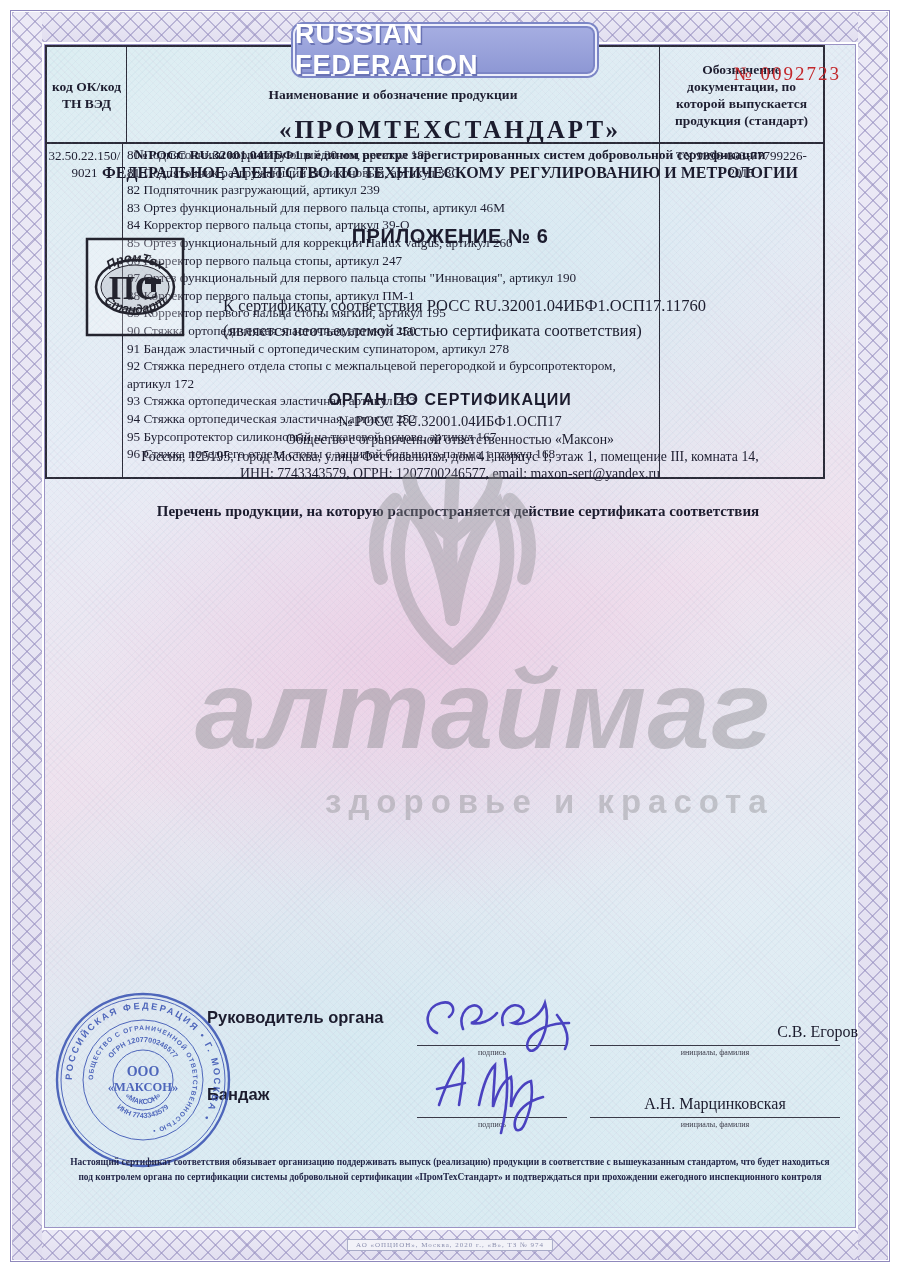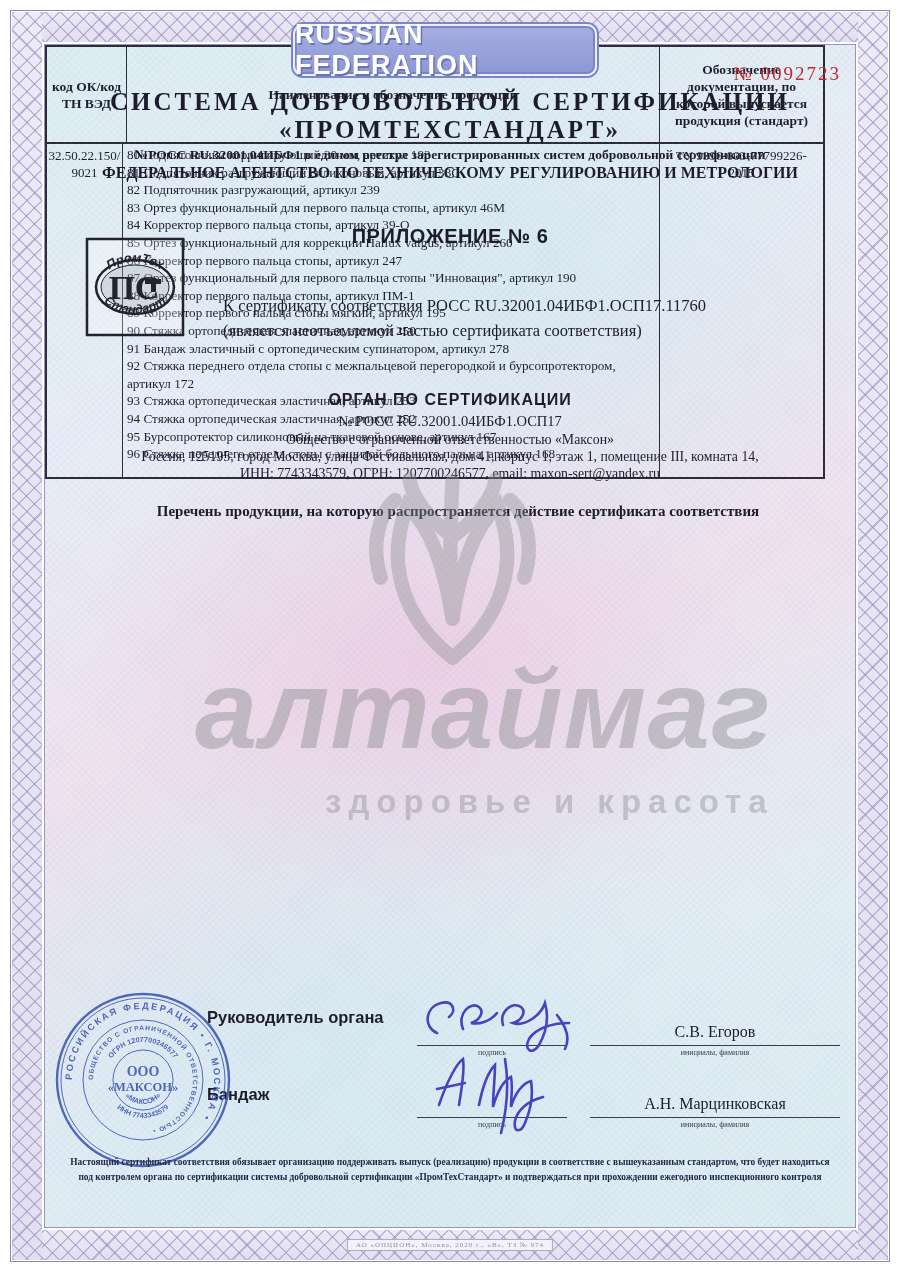--- a/index.html
+++ b/index.html
@@ -97,21 +97,20 @@
   <div class="band right"></div>
   <div class="frame-line"></div>
 
   <div class="inner">
 
     <div class="abs banner">
       <span>RUSSIAN FEDERATION</span>
     </div>
     <div class="abs cert-no">№ 0092723</div>
 
-    <div class="abs t-center main-title1">СИСТЕМА ДОБРОВОЛЬНОЙ СЕРТИФИКАЦИИ</div>
     <div class="abs t-center main-title2">«ПРОМТЕХСТАНДАРТ»</div>
     <div class="abs t-center reg-line">№РОСС RU.32001.04ИБФ1 в едином реестре зарегистрированных систем добровольной сертификации</div>
     <div class="abs t-center agency-line">ФЕДЕРАЛЬНОЕ АГЕНТСТВО ПО ТЕХНИЧЕСКОМУ РЕГУЛИРОВАНИЮ И МЕТРОЛОГИИ</div>
     <div class="abs t-center appendix">ПРИЛОЖЕНИЕ № 6</div>
 
     <svg class="abs logo" viewBox="0 0 100 100">
       <rect x="2" y="2" width="96" height="96" fill="rgba(255,255,255,.25)" stroke="#23232e" stroke-width="2.5"></rect>
       <ellipse cx="50" cy="50" rx="39" ry="27" fill="none" stroke="#23232e" stroke-width="2.5"></ellipse>
       <ellipse cx="50" cy="50" rx="34" ry="22" fill="rgba(40,40,55,.12)" stroke="#23232e" stroke-width="1"></ellipse>
       <text x="37" y="62" font-family="Liberation Serif,serif" font-weight="bold" font-size="34" fill="#23232e" text-anchor="middle">П</text>
@@ -192,21 +191,21 @@
           <div>2015</div>
         </div>
       </div>
     </div>
 
     <div class="abs sig-label head-label">Руководитель органа</div>
     <div class="abs sig-label expert-label">Бандаж</div>
 
     <div class="sigline" style="left:372px;top:1000px;width:150px;"></div>
     <div class="cap" style="left:372px;top:1003px;width:150px;">подпись</div>
-    <div class="sig-name" style="left:545px;top:978px;width:250px;">С.В. Егоров</div>
+    <div class="sig-name" style="left:563px;top:978px;width:250px;text-align:right;">С.В. Егоров</div>
     <div class="sigline" style="left:545px;top:1000px;width:250px;"></div>
     <div class="cap" style="left:545px;top:1003px;width:250px;">инициалы, фамилия</div>
 
     <div class="sigline" style="left:372px;top:1072px;width:150px;"></div>
     <div class="cap" style="left:372px;top:1075px;width:150px;">подпись</div>
     <div class="sig-name" style="left:545px;top:1050px;width:250px;">А.Н. Марцинковская</div>
     <div class="sigline" style="left:545px;top:1072px;width:250px;"></div>
     <div class="cap" style="left:545px;top:1075px;width:250px;">инициалы, фамилия</div>
 
     <svg class="sig-svg" style="left:372px;top:948px;" width="170" height="64" viewBox="0 0 170 64">

